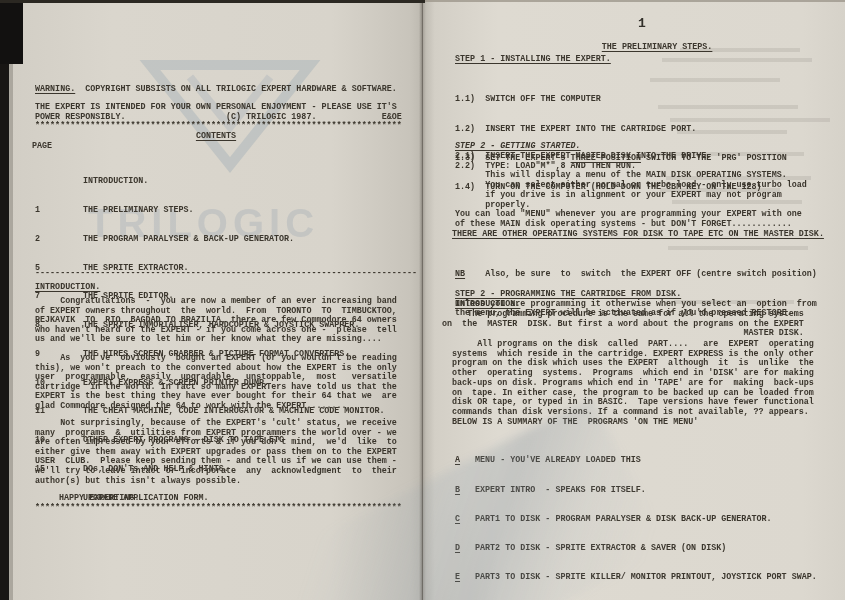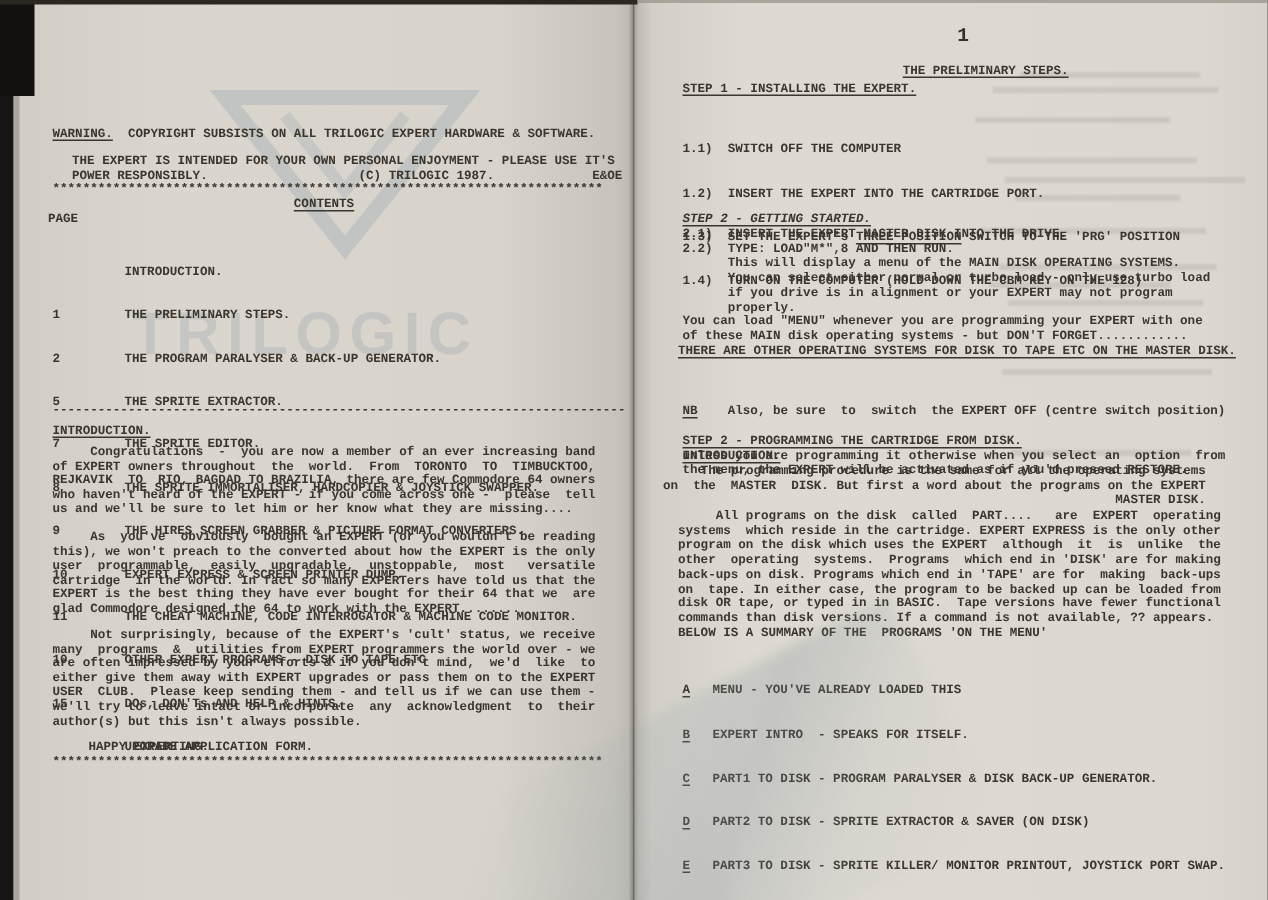--- a/index.html
+++ b/index.html
@@ -50,21 +50,21 @@
         <path d="M20 10 L180 10 L100 110 Z" fill="none" stroke="rgba(150,165,178,0.35)" stroke-width="10"></path>
         <path d="M60 22 L100 72 L140 22" fill="none" stroke="rgba(150,165,178,0.28)" stroke-width="8"></path>
       </svg>
     </div>
     <div class="watermark wm-word" style="left:78px;top:158px;">TRILOGIC</div>
 
     <div class="blk txt" style="left:25px;top:66px;">
       <div><span class="u">WARNING.</span><span>  COPYRIGHT SUBSISTS ON ALL TRILOGIC EXPERT HARDWARE &amp; SOFTWARE.</span></div>
     </div>
 
-    <div class="blk txt" style="left:25px;top:103px;margin-left:13px;">THE EXPERT IS INTENDED FOR YOUR OWN PERSONAL ENJOYMENT - PLEASE USE IT'S
+    <div class="blk txt" style="left:25px;top:103px;">THE EXPERT IS INTENDED FOR YOUR OWN PERSONAL ENJOYMENT - PLEASE USE IT'S
 POWER RESPONSIBLY.                    (C) TRILOGIC 1987.             E&amp;OE</div>
 
     <div class="blk txt" style="left:25px;top:122px;">*************************************************************************</div>
 
     <div class="blk txt ctr u" style="left:0;top:132px;width:412px;font-family:Liberation Mono, monospace;">CONTENTS</div>
 
     <div class="blk txt" style="left:22px;top:142px;">PAGE</div>
 
     <div class="blk txt" style="left:25px;top:158px;">
       <div class="crow"><span class="pg"></span><span>INTRODUCTION.</span></div>

